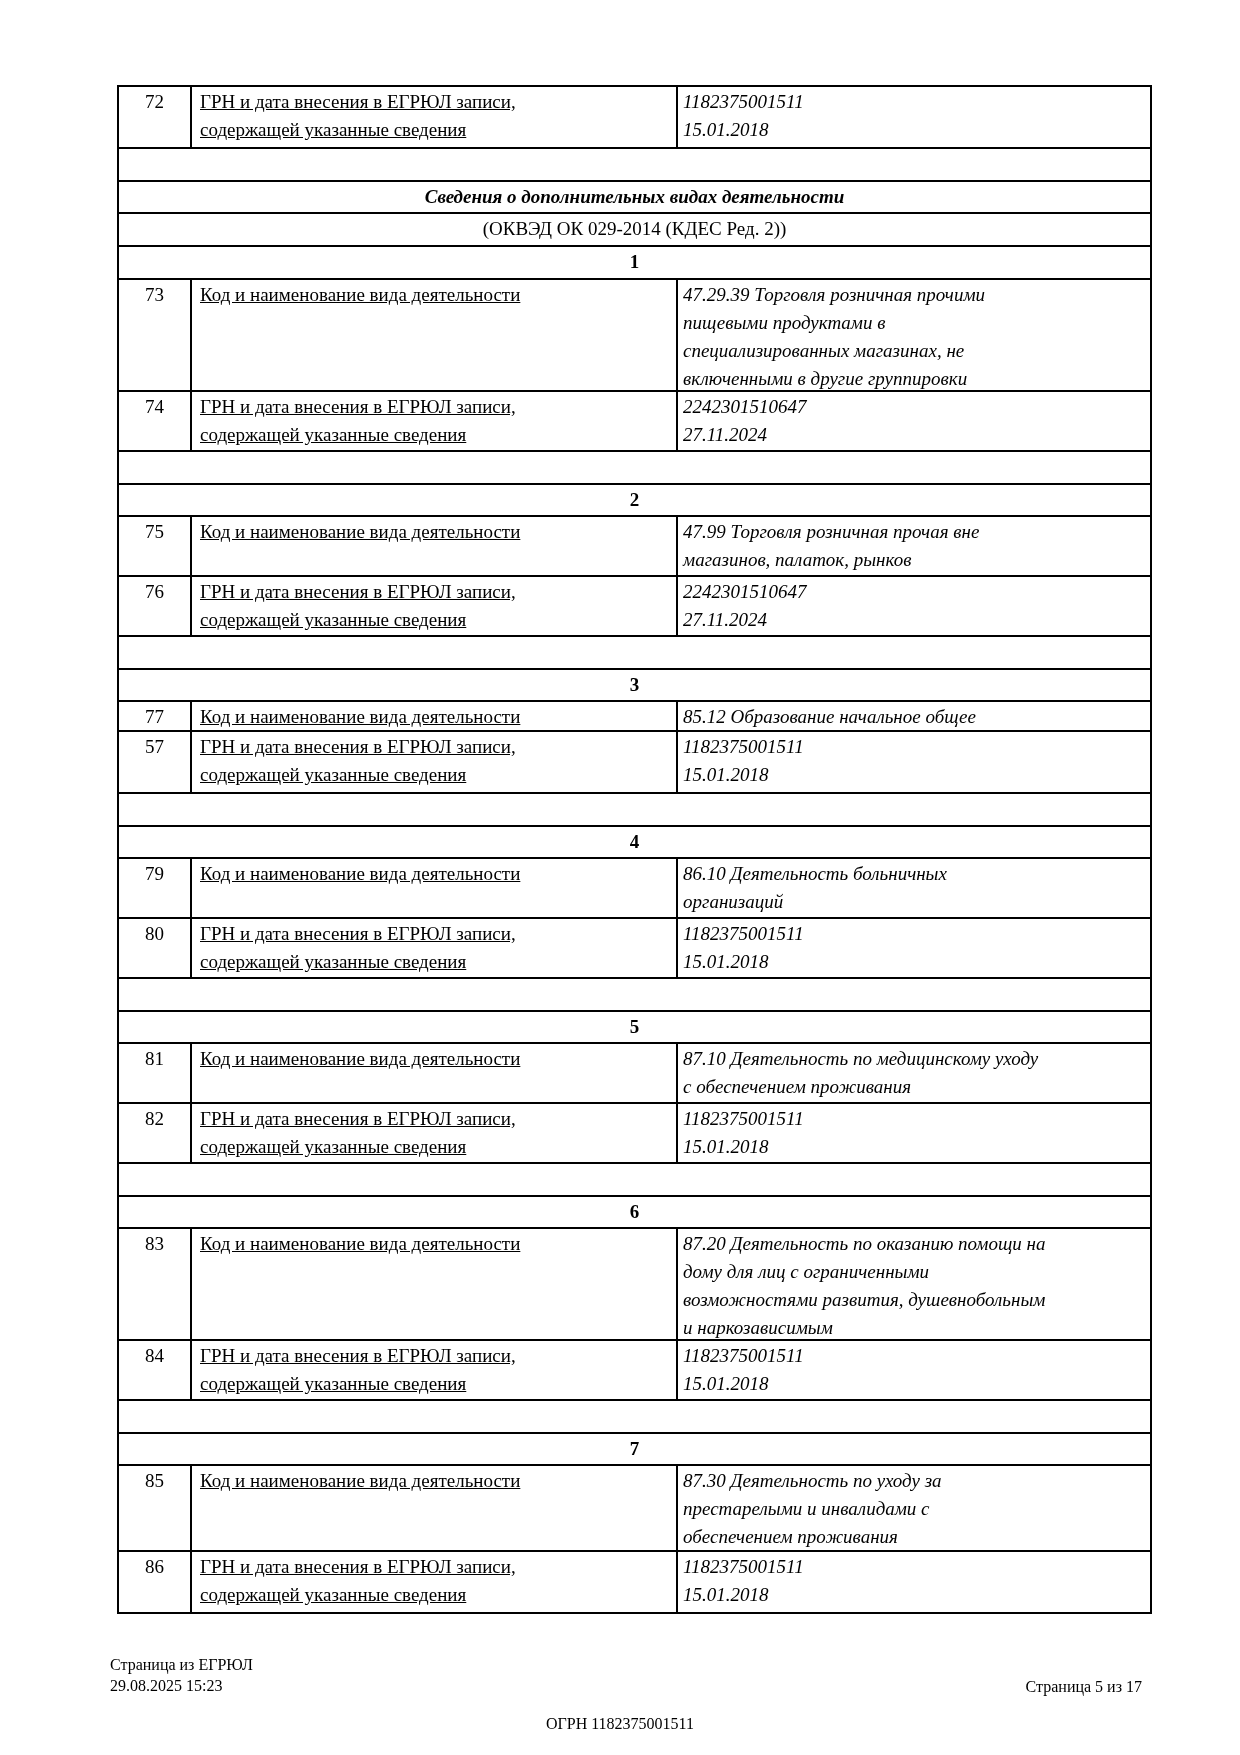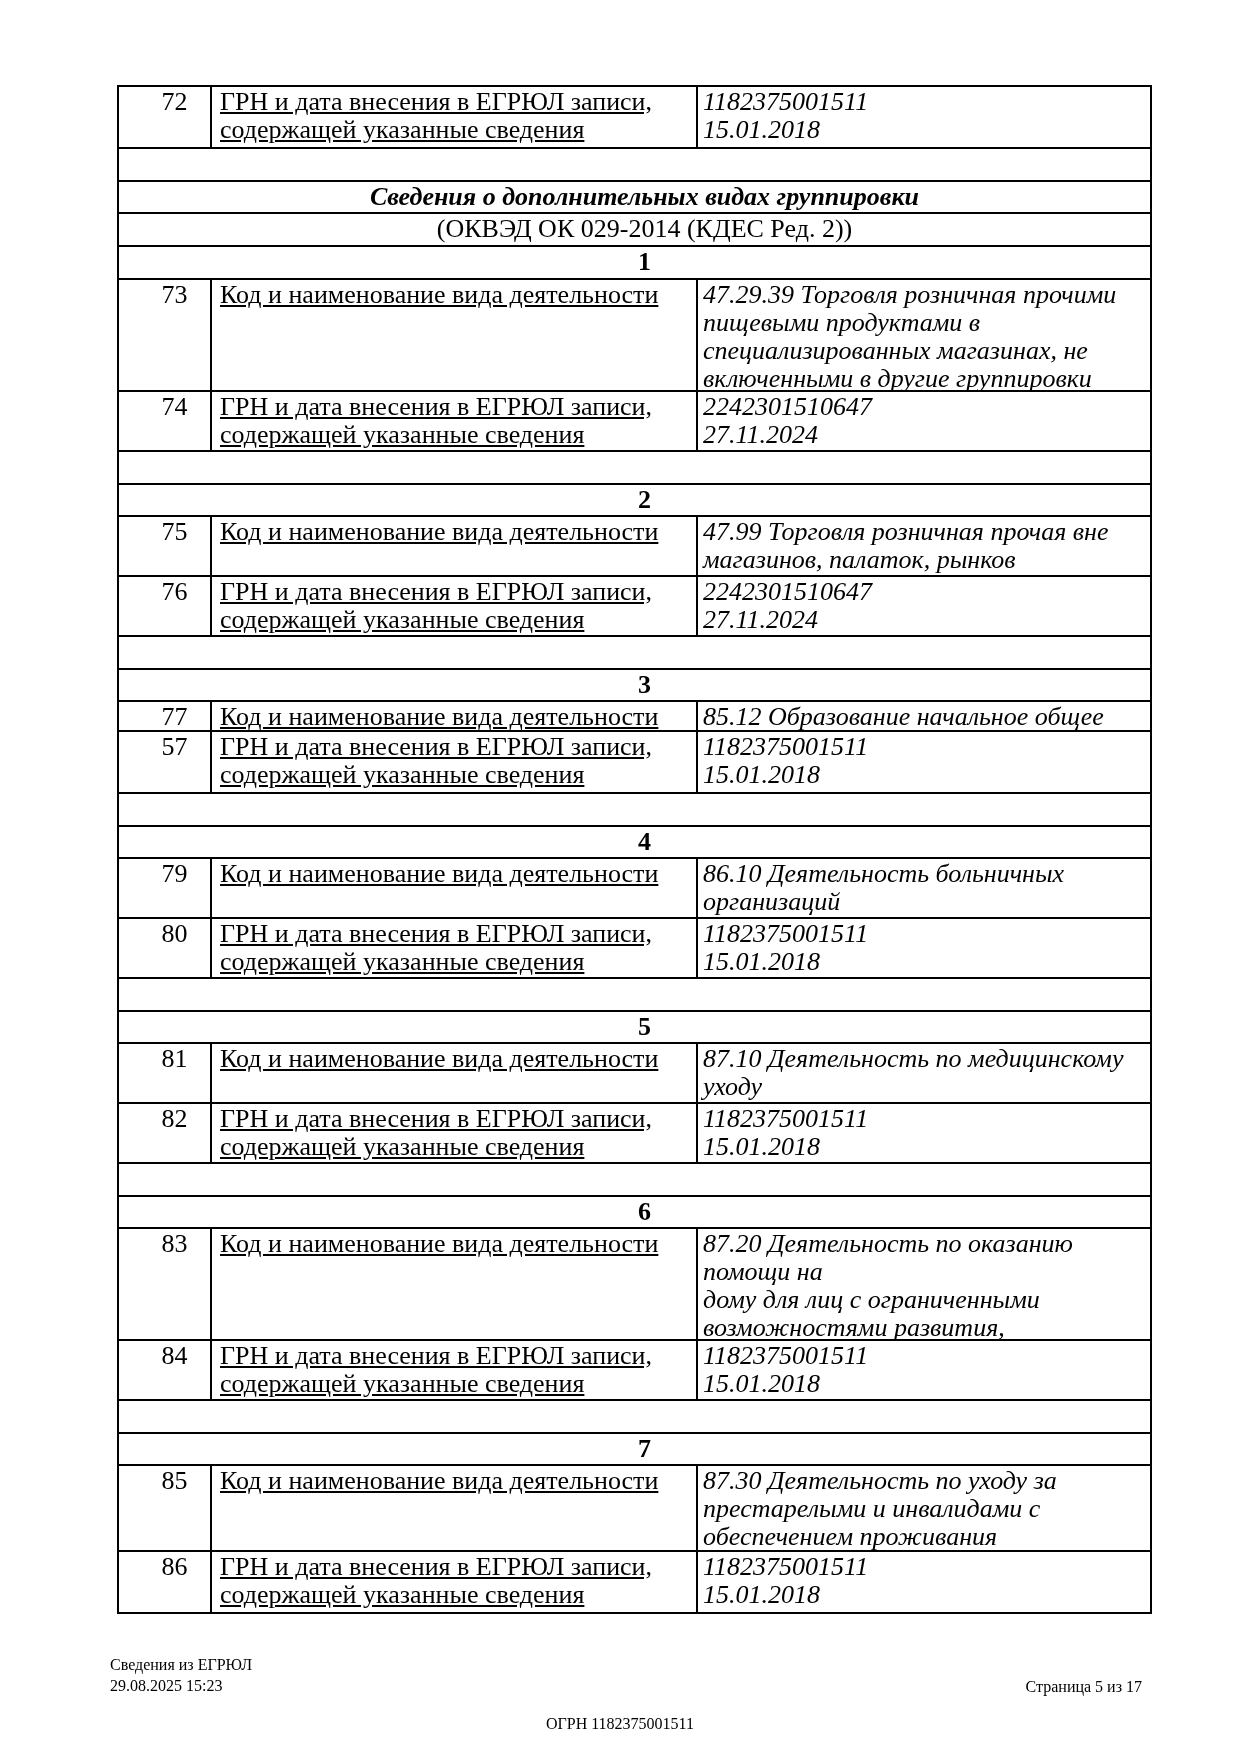--- a/index.html
+++ b/index.html
@@ -19,24 +19,23 @@
     left: 117px;
     top: 85px;
     width: 1035px;
     box-sizing: border-box;
     border: 2px solid #000;
     background: #fff;
   }
   .trow {
     box-sizing: border-box;
     border-bottom: 2px solid #000;
-    font-size: 26px;
+    font-size: 19px;
     line-height: 28px;
     overflow: hidden;
-    padding-left: 20px;
   }
   .trow.last { border-bottom: none; }
   .trow.data { display: flex; }
   .c1, .c2, .c3 {
     box-sizing: border-box;
     white-space: pre-line;
     padding-top: 1px;
   }
   .c1 {
     width: 73px;
@@ -103,21 +102,21 @@
   <div class="trow data" style="height:62px">
     <div class="c1">72</div>
     <div class="c2">ГРН и дата внесения в ЕГРЮЛ записи,
 содержащей указанные сведения</div>
     <div class="c3">1182375001511
 15.01.2018</div>
   </div>
 
   <div class="trow empty" style="height:33px"></div>
 
-  <div class="trow titlerow" style="height:32px">Сведения о дополнительных видах группировки</div>
+  <div class="trow titlerow" style="height:32px">Сведения о дополнительных видах деятельности</div>
 
   <div class="trow subtitlerow" style="height:33px">(ОКВЭД ОК 029-2014 (КДЕС Ред. 2))</div>
 
   <div class="trow numrow" style="height:33px">1</div>
   <div class="trow data" style="height:112px">
     <div class="c1">73</div>
     <div class="c2">Код и наименование вида деятельности</div>
     <div class="c3">47.29.39 Торговля розничная прочими
 пищевыми продуктами в
 специализированных магазинах, не
@@ -225,19 +224,19 @@
     <div class="c1">86</div>
     <div class="c2">ГРН и дата внесения в ЕГРЮЛ записи,
 содержащей указанные сведения</div>
     <div class="c3">1182375001511
 15.01.2018</div>
   </div>
 
 </div>
 
 <div class="footer-left">
-  <div>Сведения из ЕГРЮЛ</div>
+  <div>Страница из ЕГРЮЛ</div>
   <div>29.08.2025 15:23</div>
 </div>
 
 <div class="footer-center">ОГРН 1182375001511</div>
 
 <div class="footer-right">Страница 5 из 17</div>
 
 </body></html>

